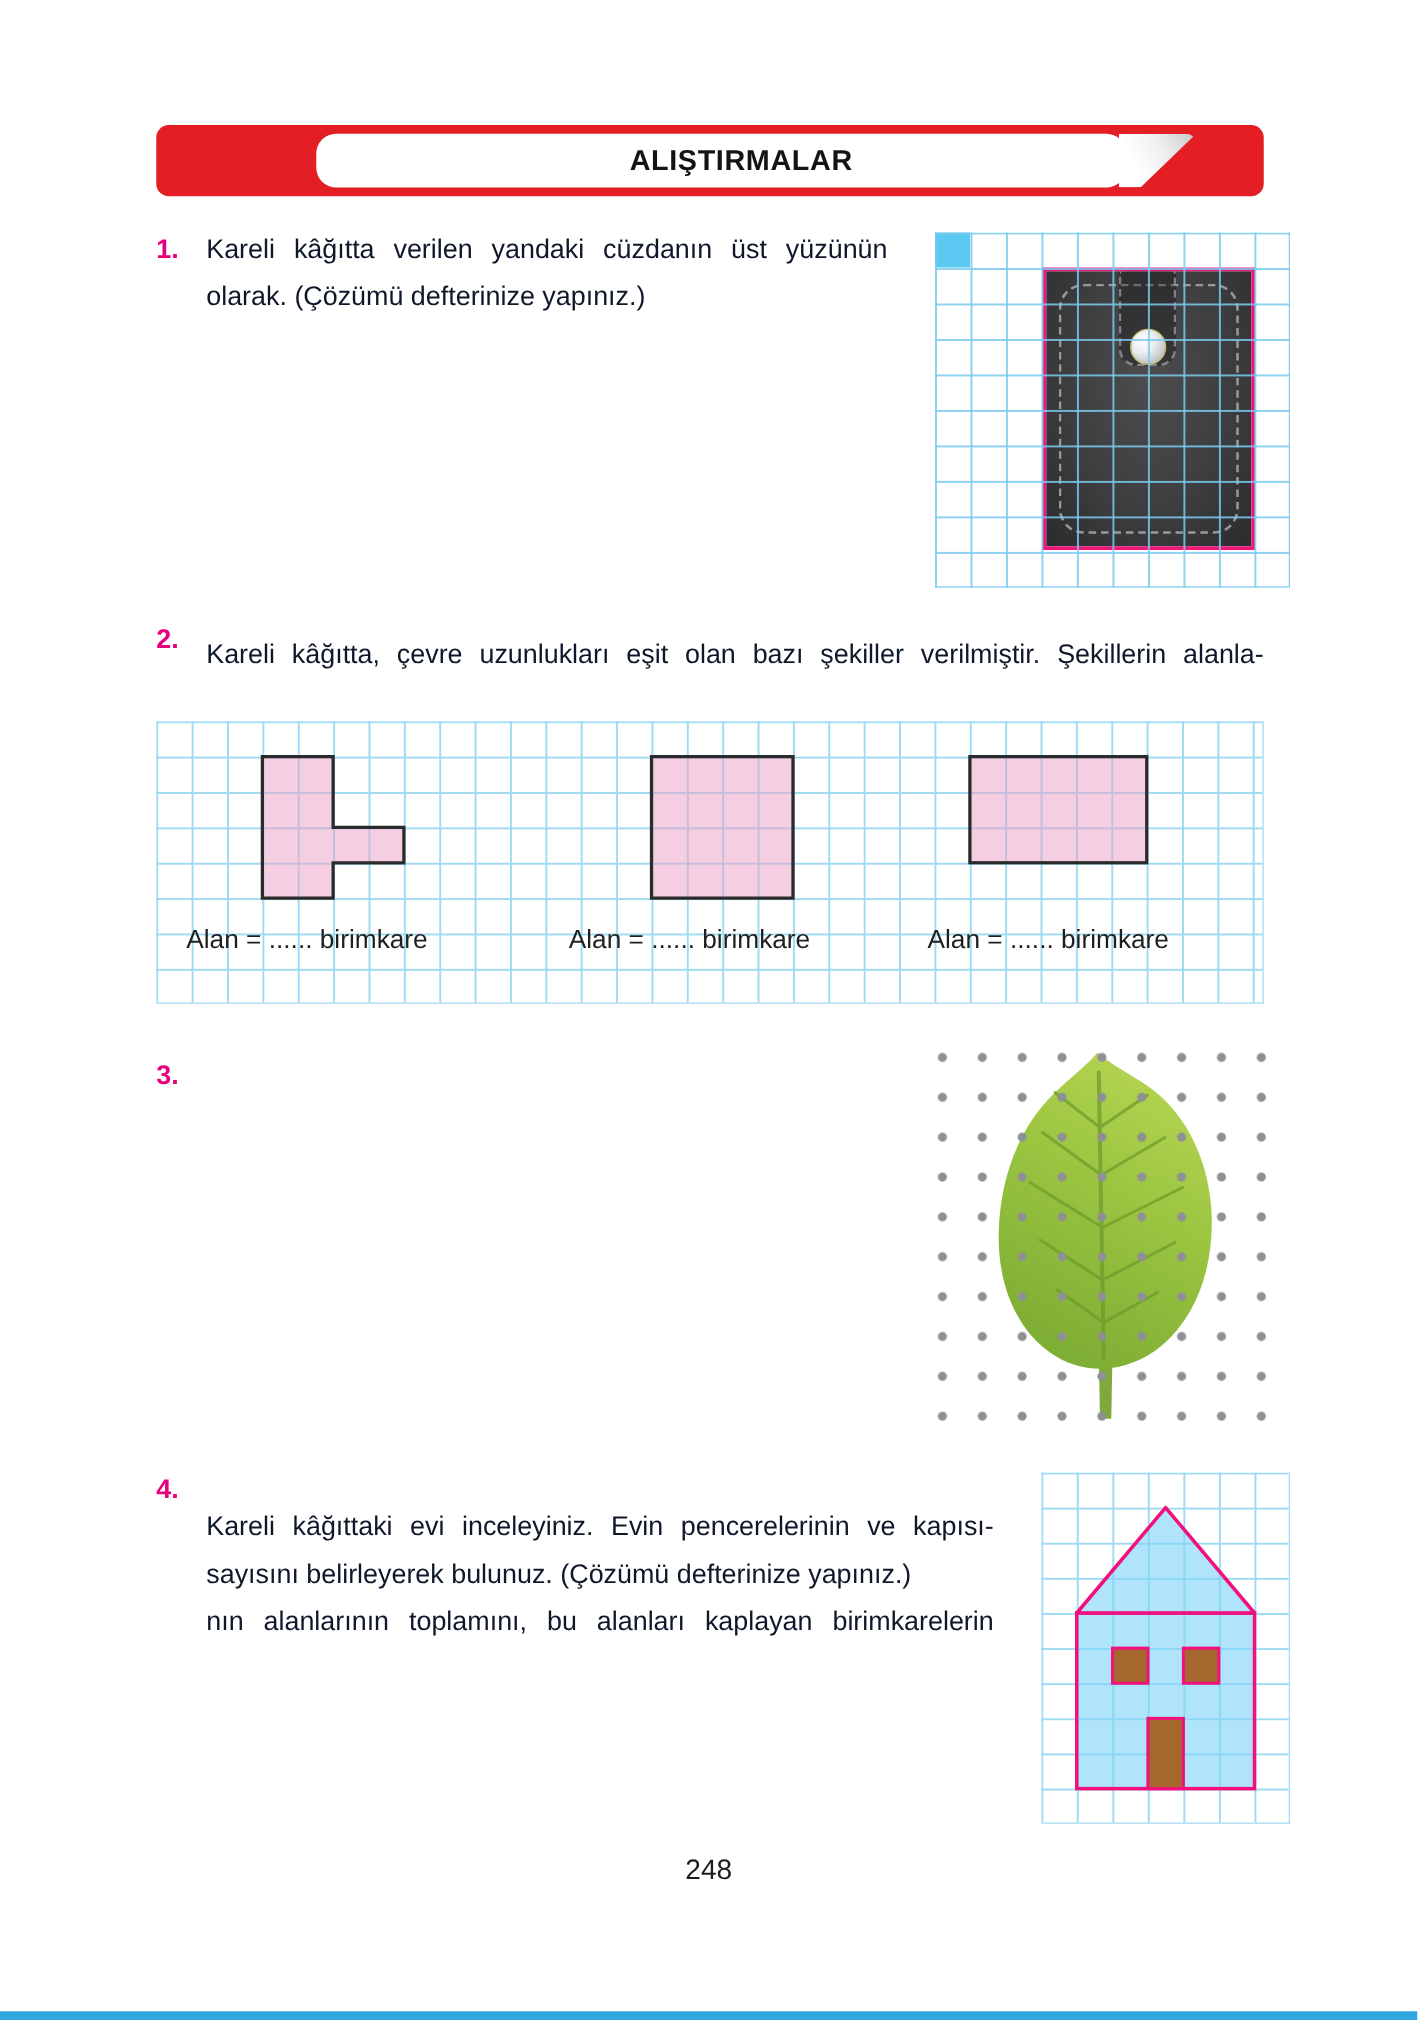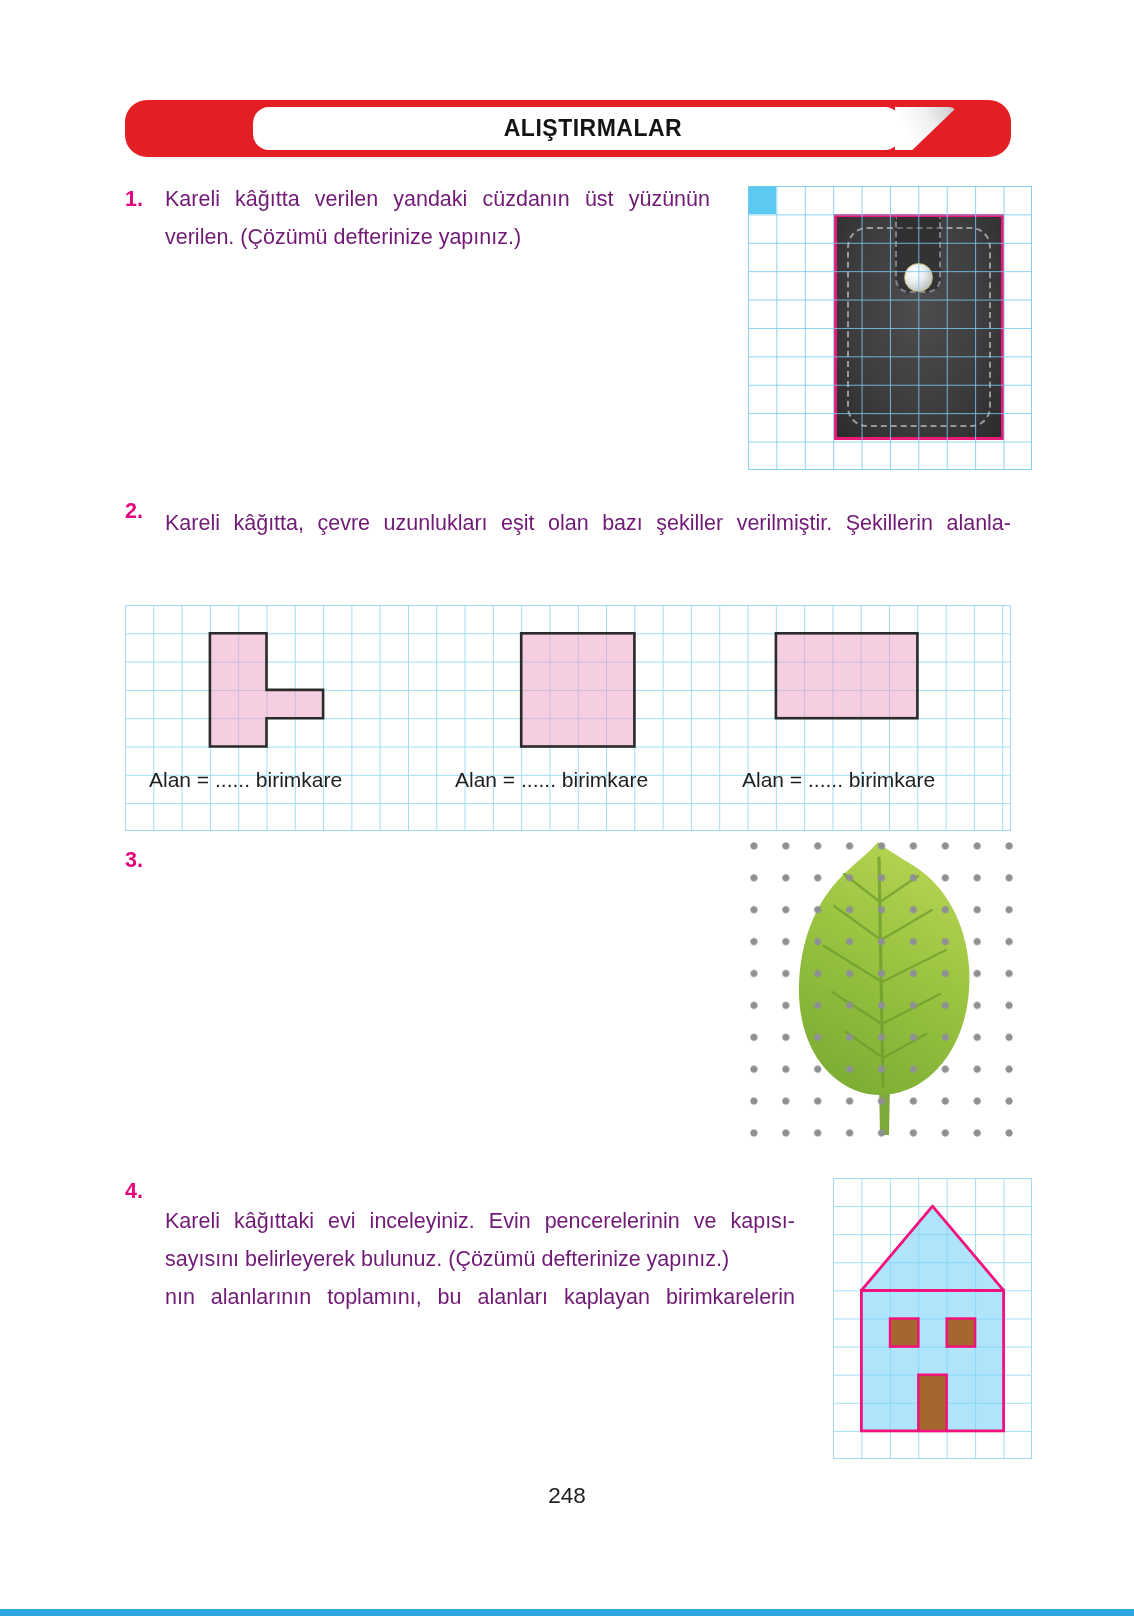--- a/index.html
+++ b/index.html
@@ -2,35 +2,35 @@
 <html><head>
 <meta charset="utf-8">
 <style>
   html,body{margin:0;padding:0;}
   body{
     width:1134px;height:1616px;position:relative;background:#ffffff;
     font-family:"Liberation Sans", sans-serif;color:#262626;overflow:hidden;
   }
   
   .banner{position:absolute;left:125px;top:100px;width:886px;height:57px;
-    background:#E31E24;border-radius:22px;}
+    background:#E31E24;border-radius:10px;}
   .banner-inner{position:absolute;left:128px;top:7px;width:648px;height:43px;
     background:#ffffff;border-radius:16px;}
   .banner-curl{position:absolute;left:770px;top:7px;width:62px;height:43px;
     background:linear-gradient(245deg,#c6c6c6 0%,#efefef 40%,#ffffff 75%);
     clip-path:polygon(0 0,100% 0,28% 100%,0 100%);border-radius:0 8px 0 0;}
   .banner-title{position:absolute;left:128px;top:7px;width:680px;height:43px;
     line-height:43px;text-align:center;font-weight:bold;font-size:23px;
     letter-spacing:.5px;color:#141414;}
   
   .ex{position:absolute;left:125px;}
   .ex .num{position:absolute;left:0;top:0;font-weight:bold;color:#E6007E;
     font-size:21.5px;line-height:38px;}
   .ex .lines{margin-left:40px;}
-  .line{font-size:21.5px;line-height:38px;color:#701a75;}
+  .line{font-size:21.5px;line-height:38px;color:#0f172a;}
   .jl{text-align:justify;text-align-last:justify;}
   #ex1 .lines{width:545px;} #ex2 .lines{width:846px;margin-top:12px;}
   #ex3 .lines{width:545px;} #ex4 .lines{width:630px;margin-top:30px;}
   #ex1{top:180px;} #ex2{top:492px;} #ex3{top:841px;} #ex4{top:1172px;}
   
   .gridpat{
     background-image:
       linear-gradient(to right,#9FDCF4 1.4px,rgba(0,0,0,0) 1.4px),
       linear-gradient(to bottom,#9FDCF4 1.4px,rgba(0,0,0,0) 1.4px);
     border-right:1.4px solid #9FDCF4;border-bottom:1.4px solid #9FDCF4;
@@ -51,21 +51,21 @@
     border:1.5px solid #C9BA6B;box-sizing:border-box;}
   .grid1-lines{position:absolute;left:0;top:0;width:284px;height:284px;
     background-image:
       linear-gradient(to right,rgba(121,202,238,.85) 1.4px,rgba(0,0,0,0) 1.4px),
       linear-gradient(to bottom,rgba(121,202,238,.85) 1.4px,rgba(0,0,0,0) 1.4px);
     background-size:28.4px 28.4px;
     border-right:1.4px solid rgba(121,202,238,.9);
     border-bottom:1.4px solid rgba(121,202,238,.9);
     box-sizing:border-box;pointer-events:none;}
   
-  .grid2{position:absolute;left:125px;top:577px;width:886px;height:226px;background-size:28.3px 28.3px;margin-top:28px;}
+  .grid2{position:absolute;left:125px;top:577px;width:886px;height:226px;background-size:28.3px 28.3px;}
   .grid2 svg{position:absolute;left:0;top:0;}
   .alan{position:absolute;top:163px;font-size:21px;color:#1f1f1f;white-space:nowrap;}
   .alan1{left:24px;} .alan2{left:330px;} .alan3{left:617px;}
   
   .leaf-wrap{position:absolute;left:780px;top:836px;width:208px;height:302px;z-index:2;}
   .dots{position:absolute;left:738px;top:830px;width:292px;height:318px;z-index:3;
     background-image:radial-gradient(circle,#8F9094 3.2px,rgba(143,144,148,0) 4px);
     background-size:31.9px 31.9px;pointer-events:none;}
   
   .gridh{position:absolute;left:833px;top:1178px;width:199px;height:281px;background-size:28.43px 28.1px;}
@@ -83,21 +83,21 @@
   <div class="banner">
     <div class="banner-inner"></div>
     <div class="banner-curl"></div>
     <div class="banner-title">ALIŞTIRMALAR</div>
   </div>
 
   <div class="ex" id="ex1">
     <span class="num">1.</span>
     <div class="lines">
       <div class="line jl">Kareli kâğıtta verilen yandaki cüzdanın üst yüzünün</div>
-      <div class="line">verilen. (Çözümü defterinize yapınız.)</div>
+      <div class="line">olarak. (Çözümü defterinize yapınız.)</div>
     </div>
   </div>
 
   <div class="grid1">
     <div class="unit-square"></div>
     <div class="wallet">
       <div class="wallet-stitch"></div>
       <div class="wallet-flap"></div>
       <div class="wallet-btn"></div>
     </div>

